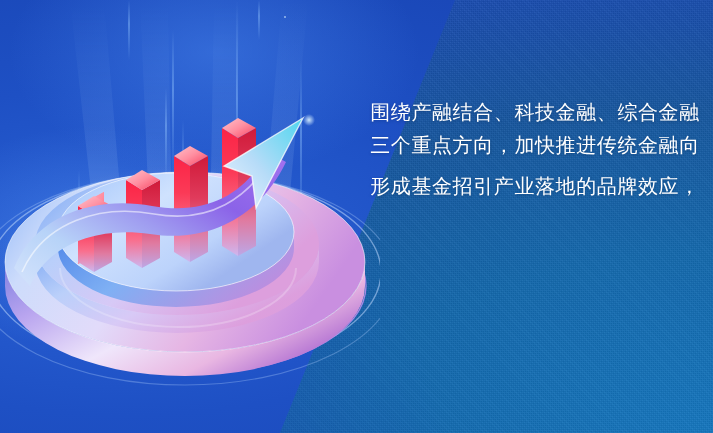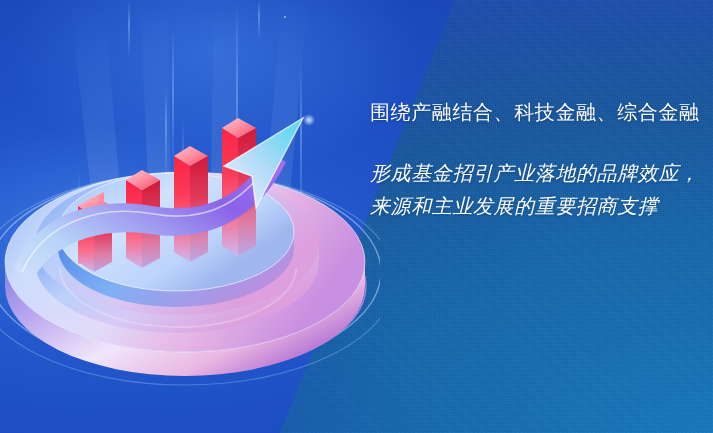--- a/index.html
+++ b/index.html
@@ -50,22 +50,22 @@
   
   .streak{position:absolute;width:2px;background:linear-gradient(180deg,rgba(150,200,255,0) 0%,rgba(150,200,255,.42) 40%,rgba(150,200,255,0) 100%);}
   .dot{position:absolute;border-radius:50%;background:radial-gradient(closest-side,rgba(210,235,255,.95),rgba(210,235,255,0) 75%);}
 
   
   .illus{position:absolute;left:0;top:0;width:380px;height:433px;}
   .illus svg{position:absolute;left:0;top:0;}
 
   
   .copy{position:absolute;left:370px;top:96px;width:330px;}
-  .para{margin:0 0 0 0;}
-  .para + .para{margin-top:28px;font-style:italic;}
+  .para{margin:0 0 0 0;text-align:center;}
+  .para + .para{margin-top:8px;}
   .line{
     color:#ffffff;font-size:20px;line-height:33px;letter-spacing:.6px;
     white-space:nowrap;text-shadow:0 1px 3px rgba(4,30,70,.35);
   }
 </style>
 </head>
 <body>
 
 <div id="stage">
 
@@ -248,22 +248,22 @@
       <g opacity=".5">
         <path d="M60,268 a118,59 0 0,0 236,0" fill="none" stroke="#ffffff" stroke-opacity=".45" stroke-width="2"></path>
       </g>
     </svg>
   </div>
 
   <div class="copy">
 
     <div class="para">
       <div class="line">围绕产融结合、科技金融、综合金融</div>
+      <div class="line">三个重点方向，加快推进传统金融向</div>
     </div>
 
     <div class="para">
       <div class="line">形成基金招引产业落地的品牌效应，</div>
-      <div class="line">来源和主业发展的重要招商支撑</div>
     </div>
 
   </div>
 
 </div>
 
 </body></html>

